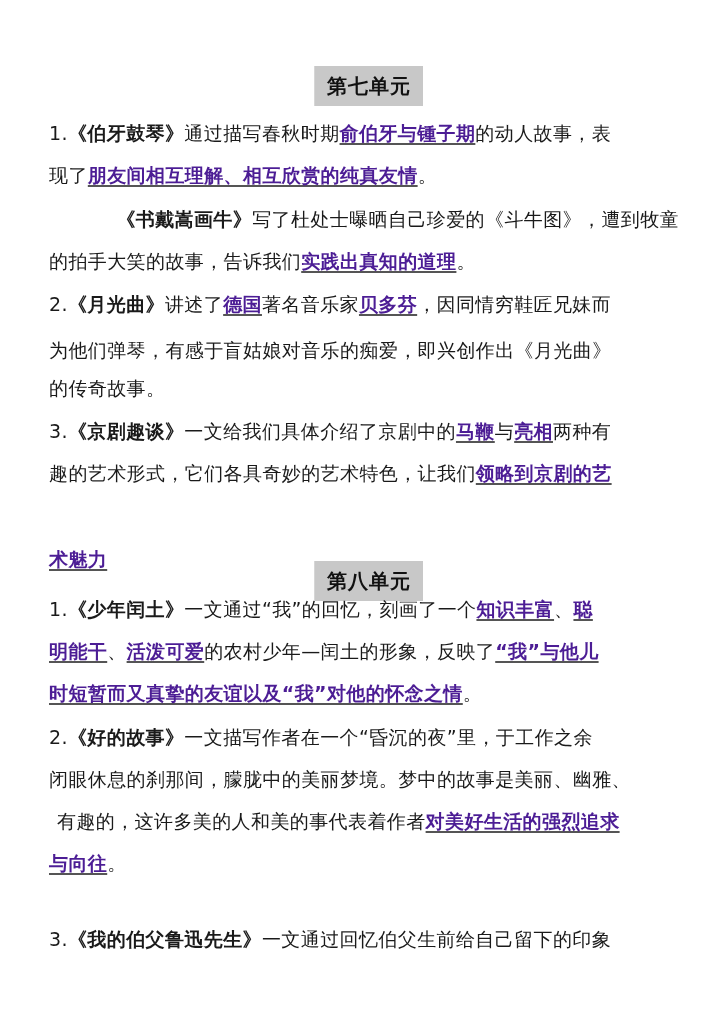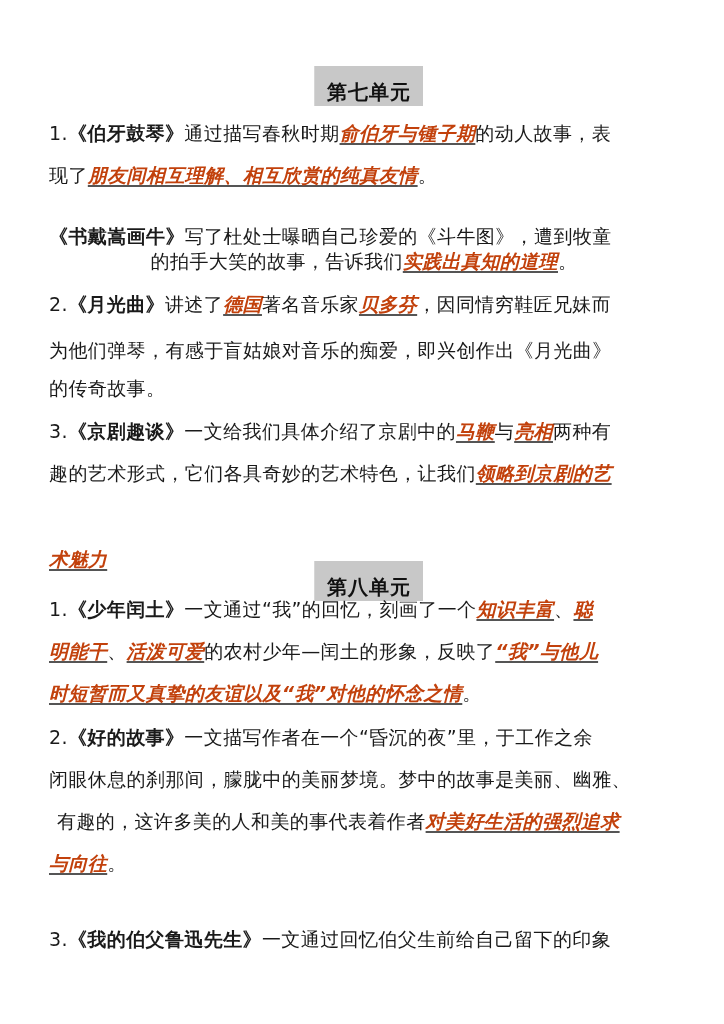--- a/index.html
+++ b/index.html
@@ -1,44 +1,44 @@
 <!DOCTYPE html>
 <html><head>
 <meta charset="utf-8">
 <style>
   html, body { margin:0; padding:0; background:#ffffff; }
   body { width:724px; height:1024px; position:relative; overflow:hidden;
          font-family:"DejaVu Sans","Liberation Sans",sans-serif; color:#1a1a1a; }
   .unit-header { position:absolute; left:314px; width:108px; height:40px;
                  background:#c8c8c8; border-left:1px solid #d6d6d6;
-                 display:flex; align-items:flex-end; justify-content:center;
+                 display:flex; align-items:center; justify-content:center;
                  font-weight:bold; font-size:20px; color:#111; letter-spacing:1px; }
   .line { position:absolute; left:49px; width:630px; font-size:19px; line-height:30px;
           white-space:nowrap; letter-spacing:0.4px; }
   .b { font-weight:bold; }
-  .hl { color:#c2410c; font-weight:bold; text-decoration:underline;
-        text-decoration-color:#555; text-underline-offset:3px; text-decoration-thickness:2px;font-style:italic; }
+  .hl { color:#4c1d95; font-weight:bold; text-decoration:underline;
+        text-decoration-color:#555; text-underline-offset:3px; text-decoration-thickness:2px; }
 </style>
 </head>
 <body>
 
 <div class="unit-header" style="top:66px;">
   <span>第七单元</span>
 </div>
 
 <div class="line" style="top:118px;">
   <span>1.</span><span class="b">《伯牙鼓琴》</span><span>通过描写春秋时期</span><span class="hl">俞伯牙与锺子期</span><span>的动人故事，表</span>
 </div>
 <div class="line" style="top:160px;">
   <span>现了</span><span class="hl">朋友间相互理解、相互欣赏的纯真友情</span><span>。</span>
 </div>
-<div class="line" style="top:221px;">
+<div class="line" style="top:204px;text-align:right;">
   <span class="b">《书戴嵩画牛》</span><span>写了杜处士曝晒自己珍爱的《斗牛图》，遭到牧童</span>
 </div>
-<div class="line" style="top:246px;text-align:center;">
+<div class="line" style="top:246px;">
   <span>的拍手大笑的故事，告诉我们</span><span class="hl">实践出真知的道理</span><span>。</span>
 </div>
 <div class="line" style="top:289px;">
   <span>2.</span><span class="b">《月光曲》</span><span>讲述了</span><span class="hl">德国</span><span>著名音乐家</span><span class="hl">贝多芬</span><span>，因同情穷鞋匠兄妹而</span>
 </div>
 <div class="line" style="top:335px;">
   <span>为他们弹琴，有感于盲姑娘对音乐的痴爱，即兴创作出《月光曲》</span>
 </div>
 <div class="line" style="top:373px;">
   <span>的传奇故事。</span>

